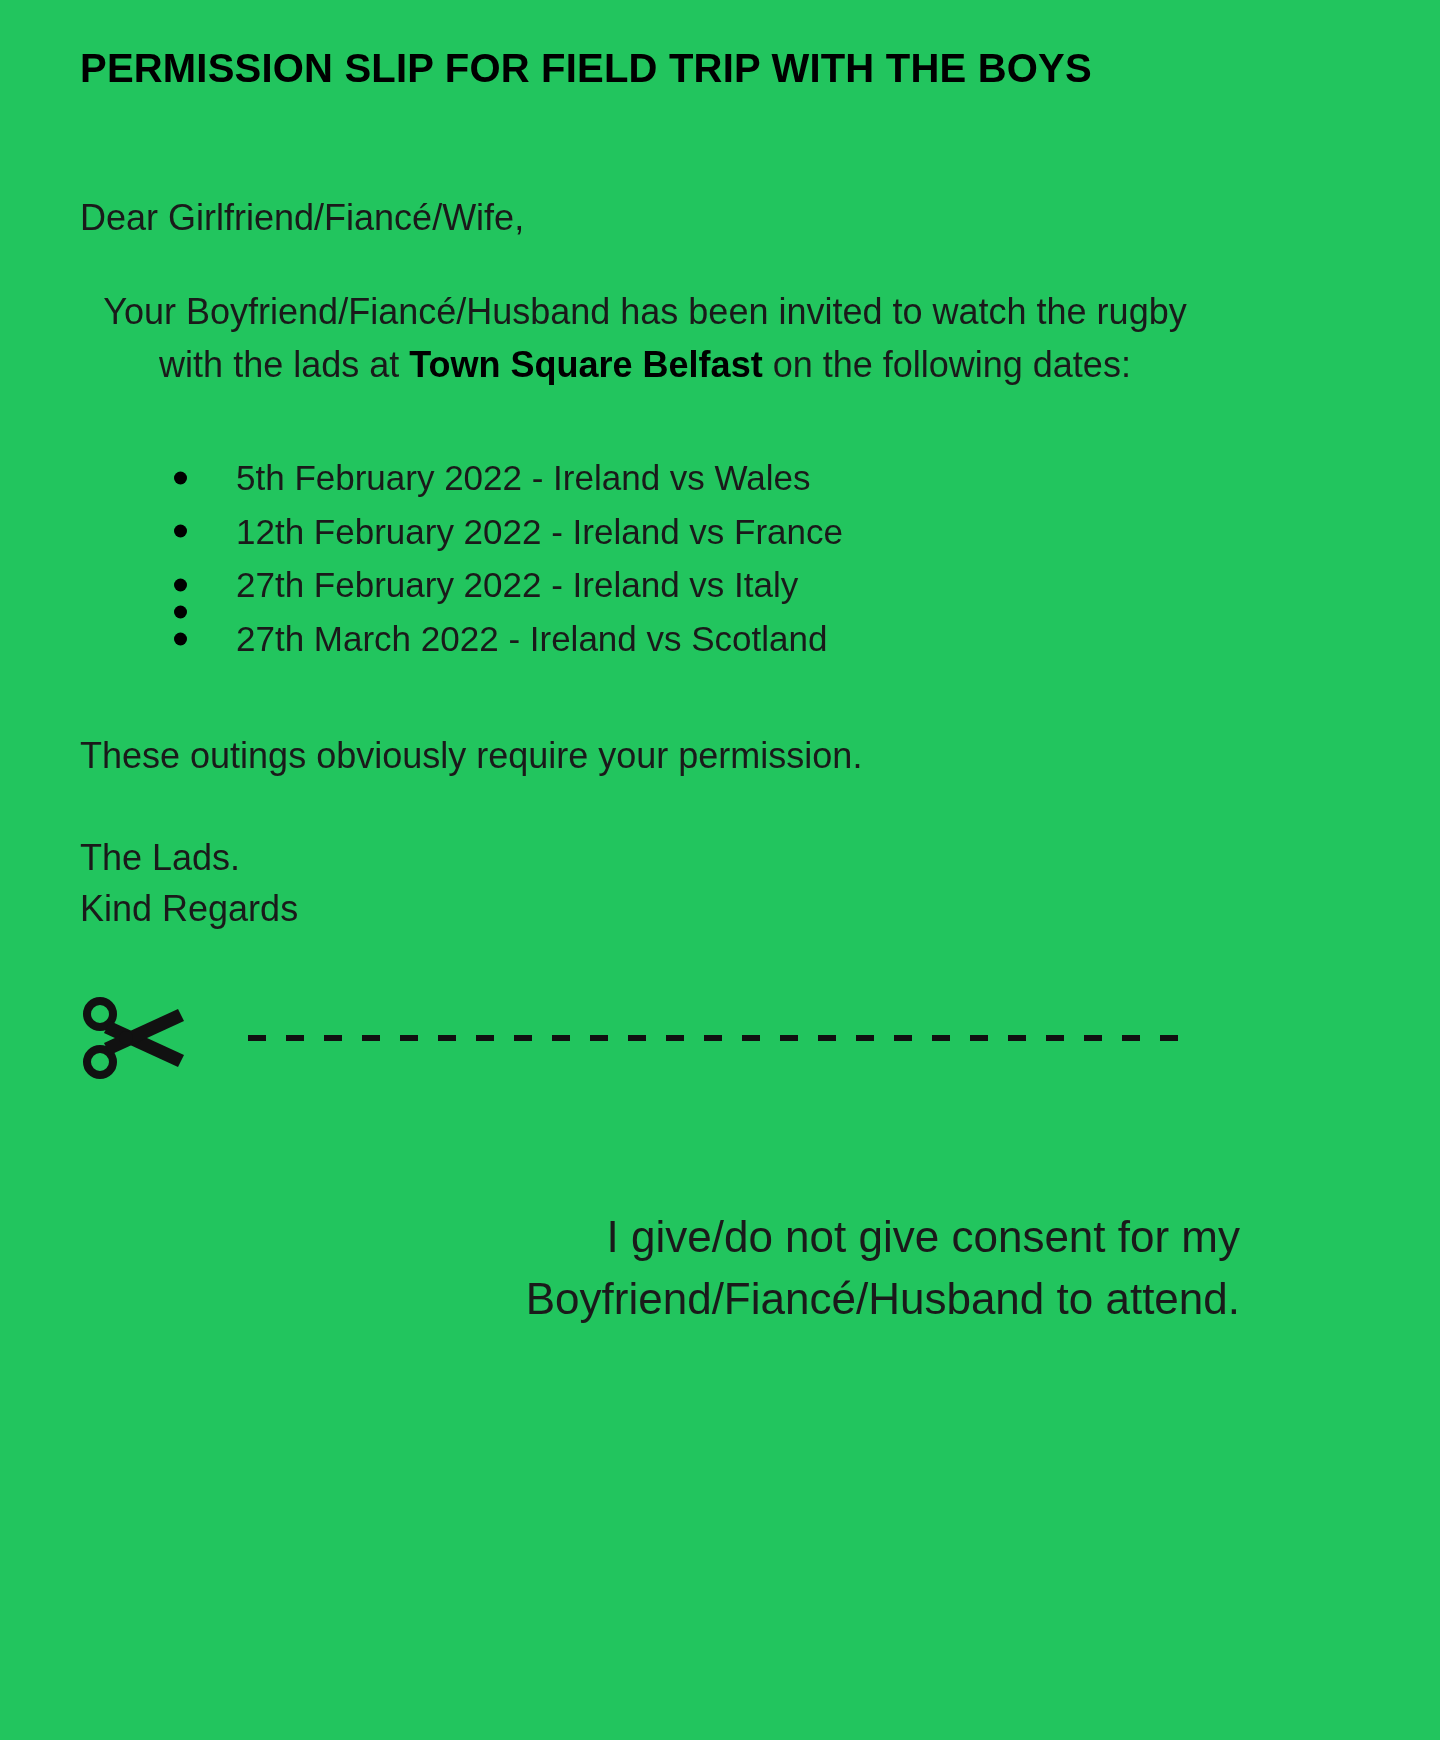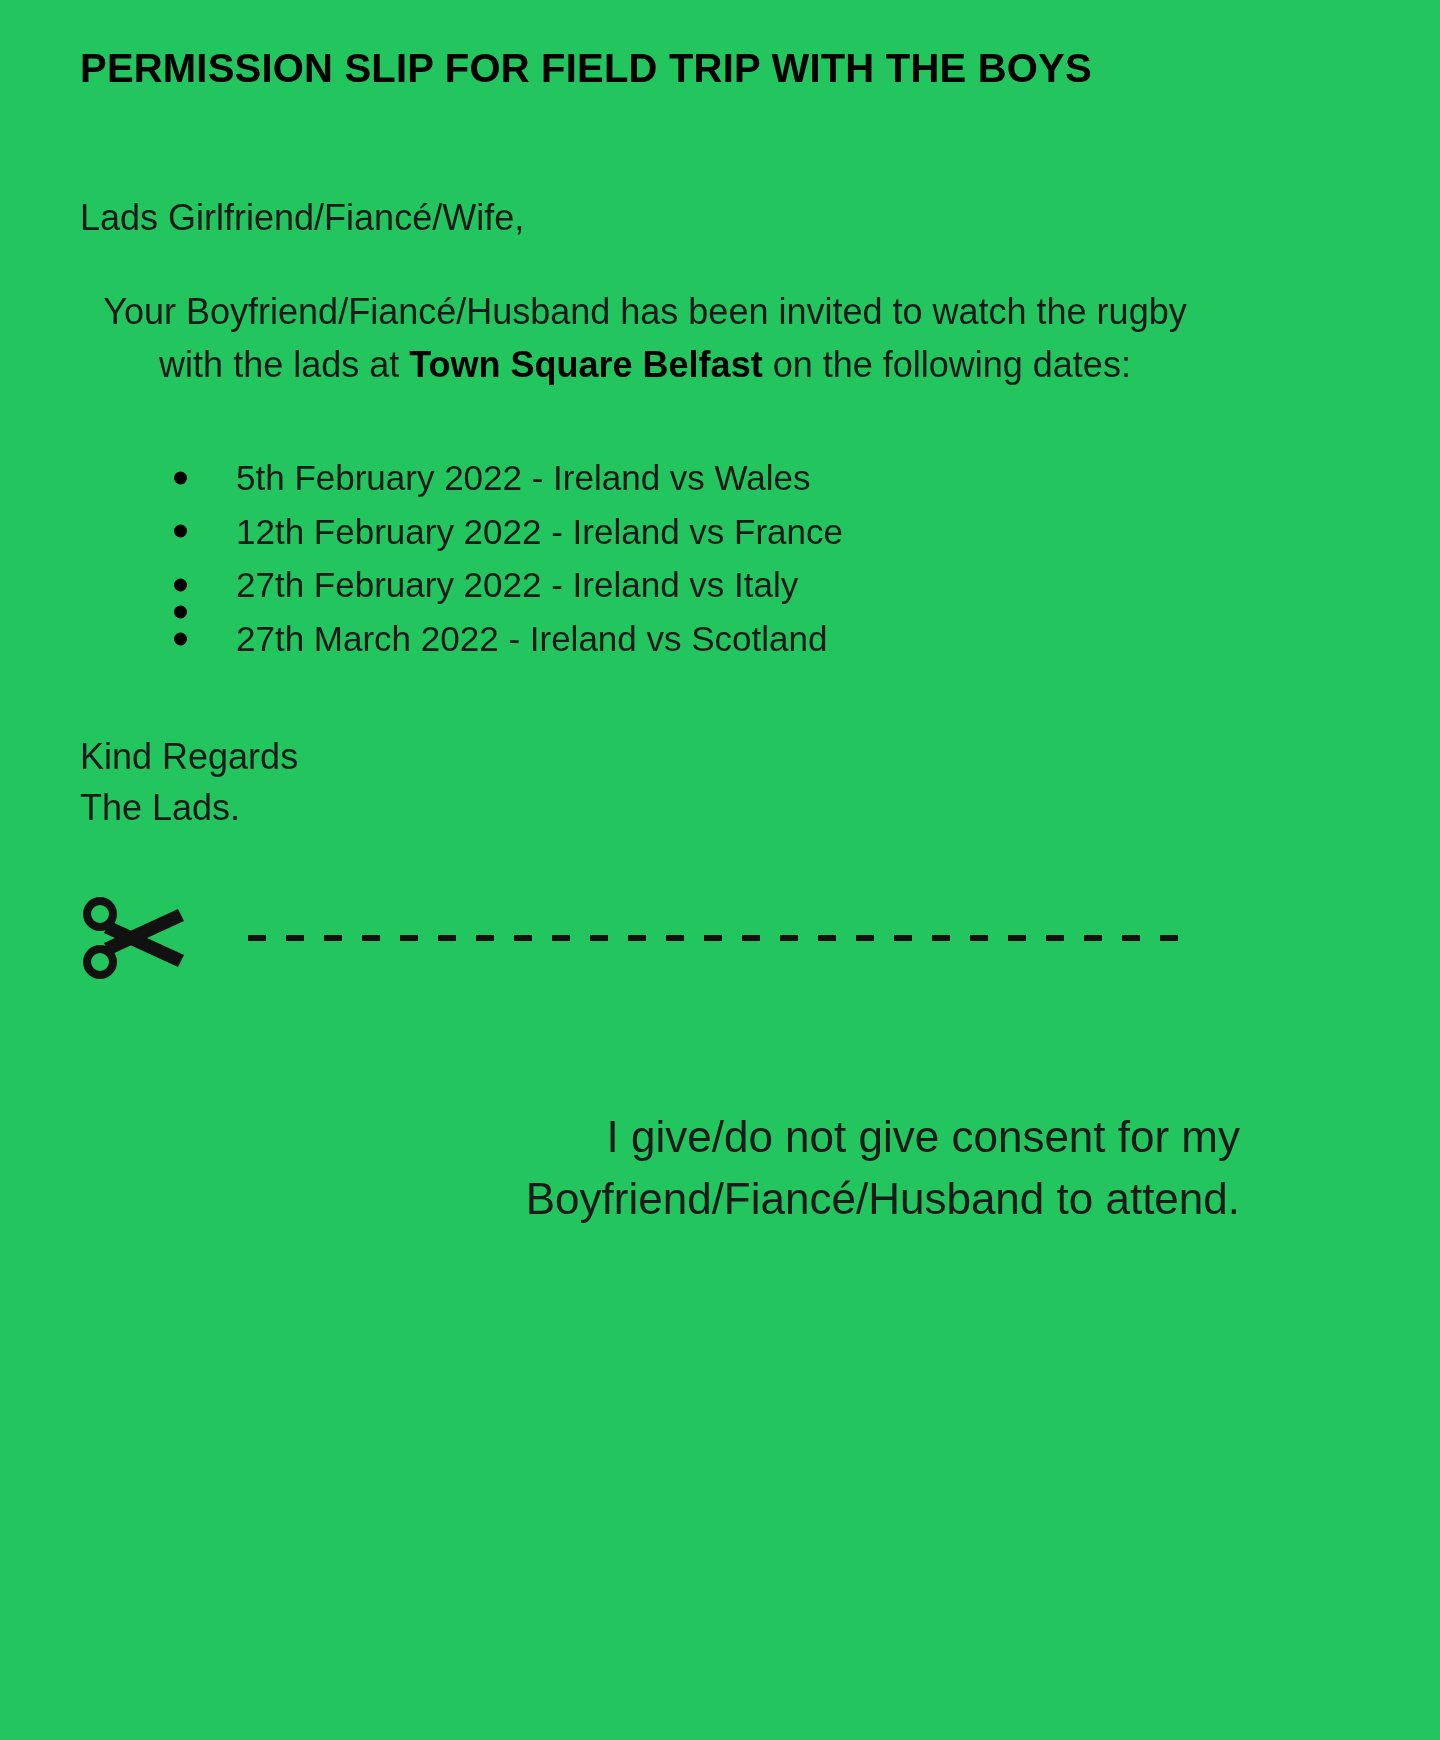--- a/index.html
+++ b/index.html
@@ -154,21 +154,21 @@
     margin-bottom: 8px;
   }
 </style>
 </head>
 <body>
 
 <div class="page">
 
   <h1 class="doc-title">PERMISSION SLIP FOR FIELD TRIP WITH THE BOYS</h1>
 
-  <p class="salutation">Lads Girlfriend/Fiancé/Wife,</p>
+  <p class="salutation">Dear Girlfriend/Fiancé/Wife,</p>
 
   <p class="body-para"><span>Your Boyfriend/Fiancé/Husband has been invited to watch the rugby with the lads at </span><span class="venue">Town Square Belfast</span><span> on the following dates:</span></p>
 
   <ul class="dates-list">
     <li>
       <span class="bullet-dot"></span>
       <span>5th February 2022 - Ireland vs Wales</span>
     </li>
     <li>
       <span class="bullet-dot"></span>
@@ -180,24 +180,25 @@
     </li>
     <li>
       <span class="bullet-dot"></span>
     </li>
     <li>
       <span class="bullet-dot"></span>
       <span>27th March 2022 - Ireland vs Scotland</span>
     </li>
   </ul>
 
+  <p class="note-para">These outings obviously require your permission.</p>
 
   <div class="signoff">
+    <p class="signoff-line">The Lads.</p>
     <p class="signoff-line">Kind Regards</p>
-    <p class="signoff-line">The Lads.</p>
   </div>
 
   <div class="cut-row">
     <svg class="scissors-icon" viewBox="0 0 116 86" aria-hidden="true">
       <g fill="none" stroke="#111111" stroke-width="8">
         <circle cx="20" cy="19" r="13"></circle>
         <circle cx="20" cy="67" r="13"></circle>
       </g>
       <path d="M30 26 L104 60 L98 72 L24 38 Z" fill="#111111"></path>
       <path d="M30 60 L104 26 L98 14 L24 48 Z" fill="#111111"></path>

